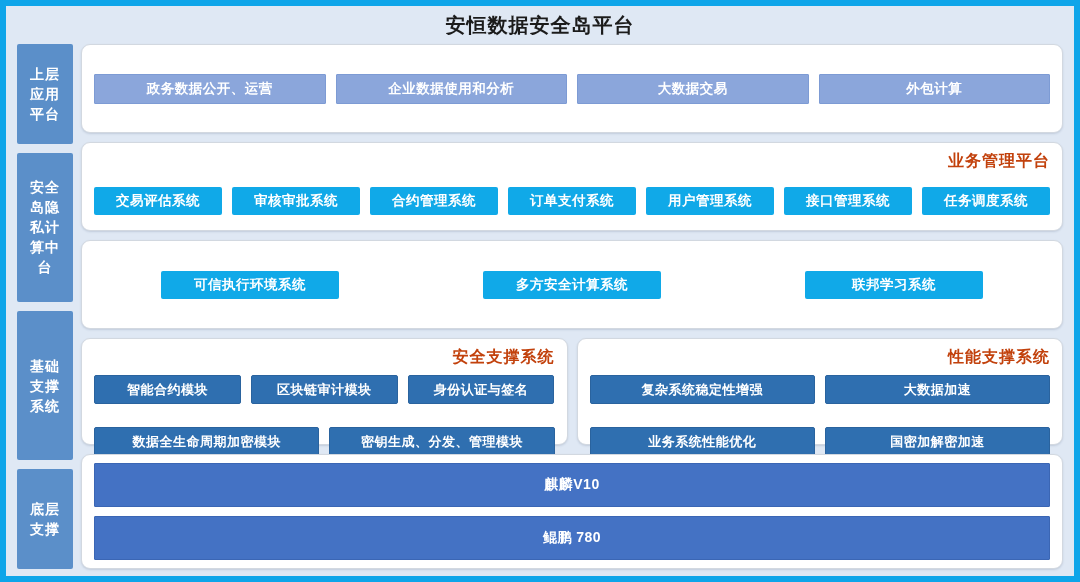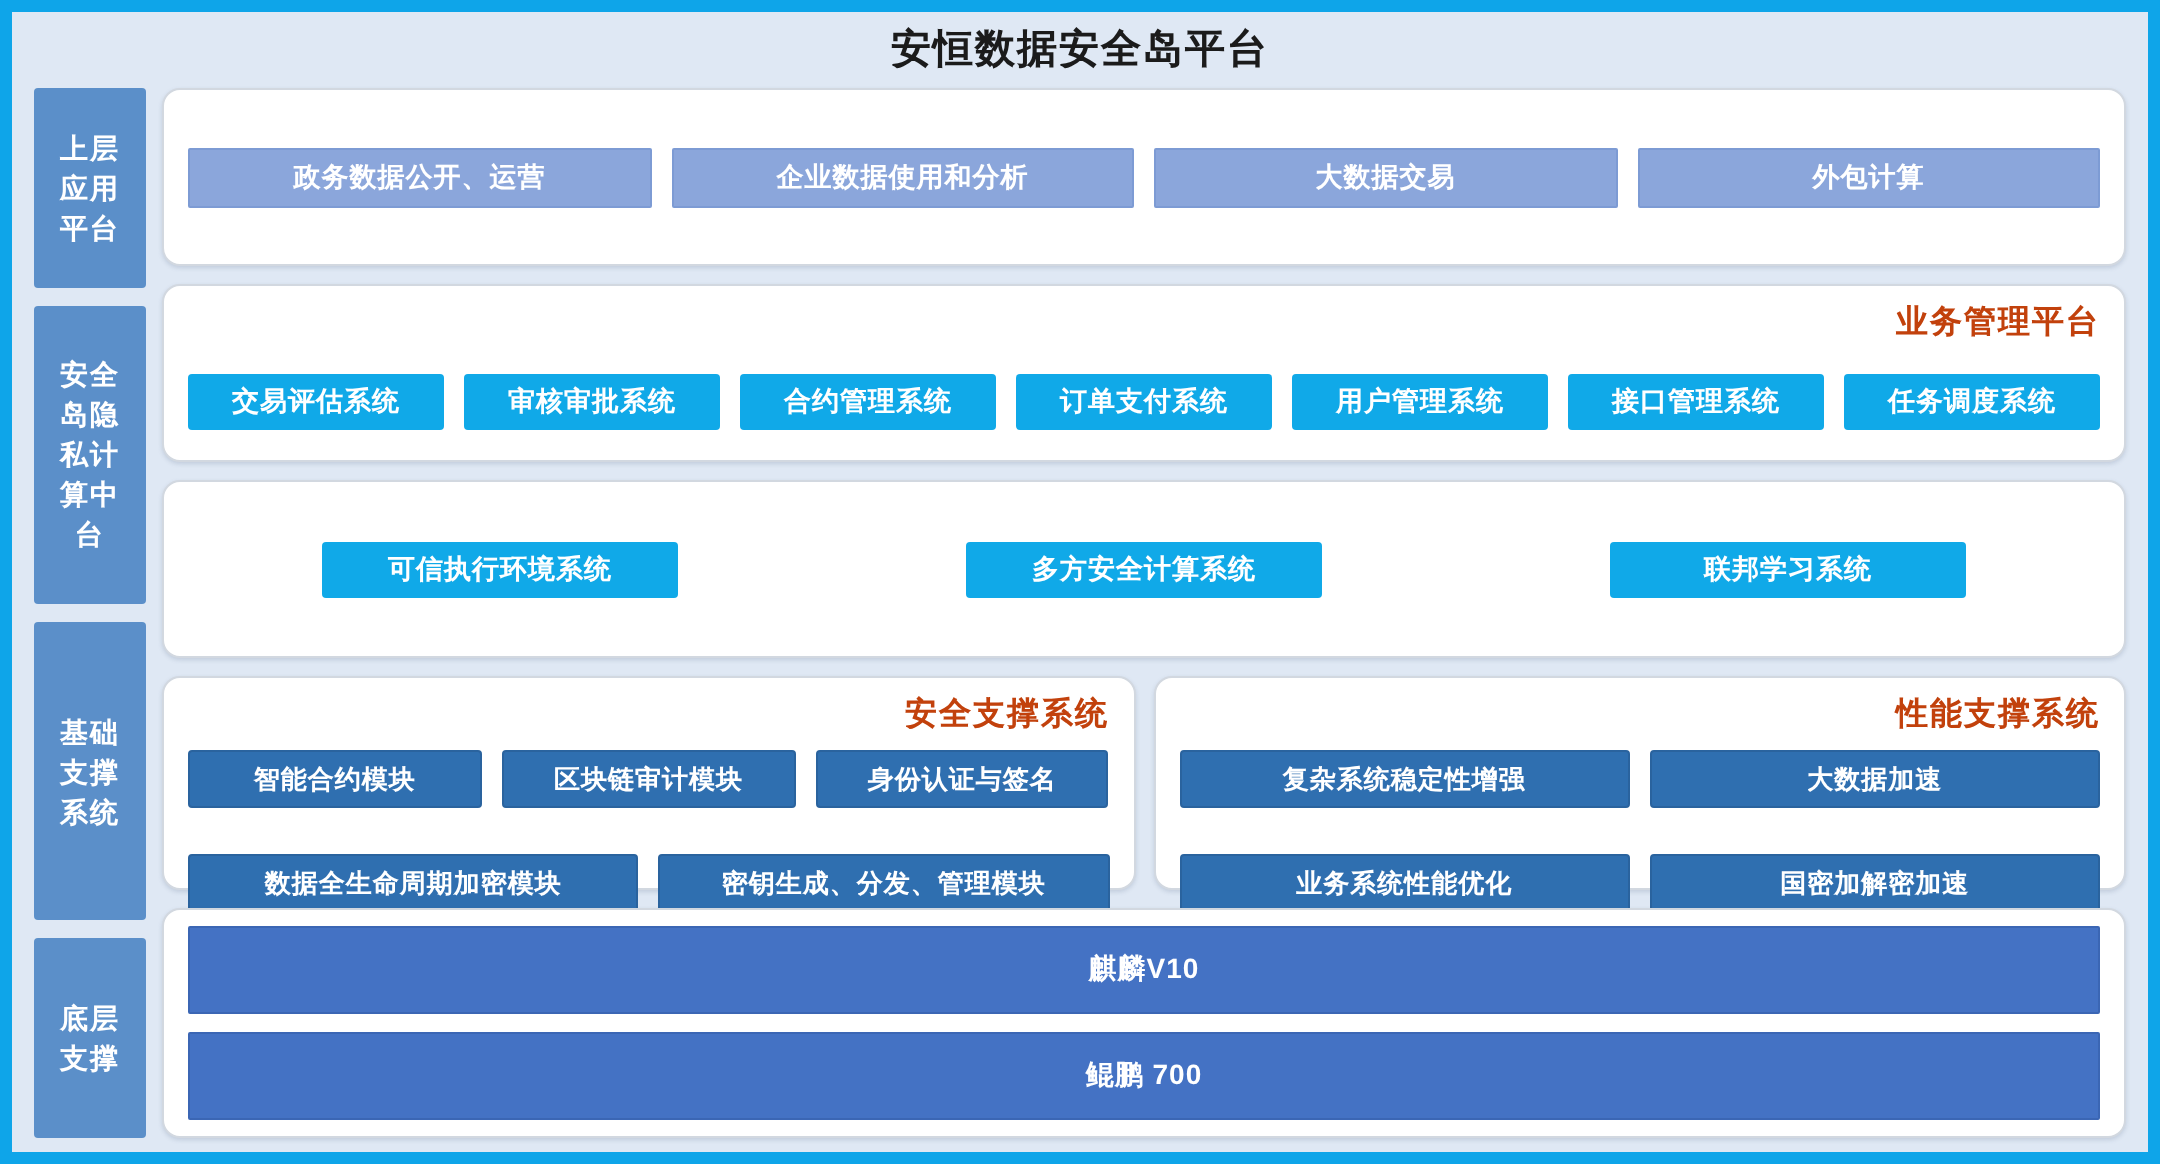--- a/index.html
+++ b/index.html
@@ -265,20 +265,20 @@
         </div>
 
       </div>
 
       <div class="panel grow-1">
         <div class="col-rows" style="justify-content:center;gap:9px;">
           <div class="chip-row" style="flex:0 0 auto;">
             <div class="chip chip-royal">麒麟V10</div>
           </div>
           <div class="chip-row" style="flex:0 0 auto;">
-            <div class="chip chip-royal">鲲鹏 700</div>
+            <div class="chip chip-royal">鲲鹏 780</div>
           </div>
         </div>
       </div>
 
     </div>
   </div>
 </div>
 
 </body></html>

